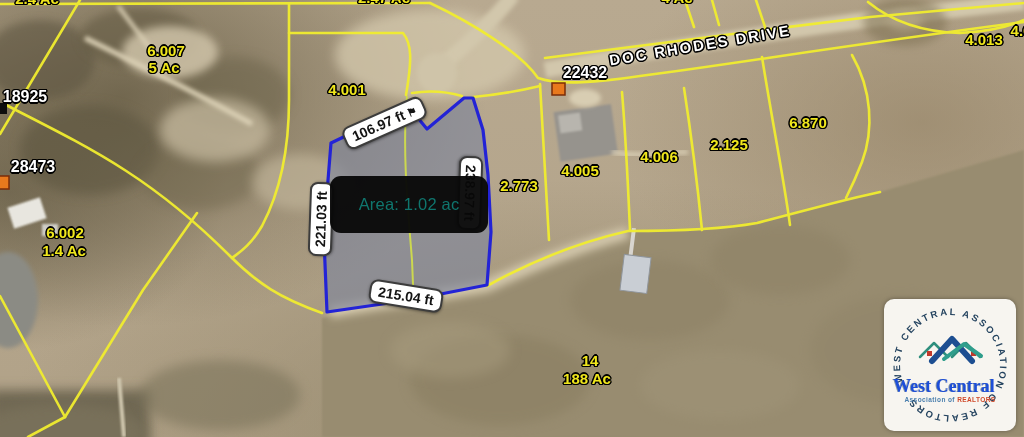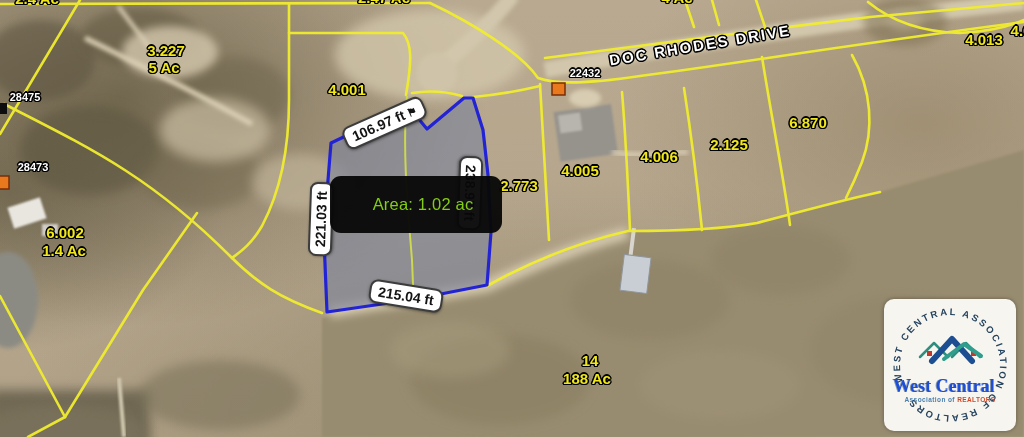--- a/index.html
+++ b/index.html
@@ -8,31 +8,31 @@
     radial-gradient(ellipse 520px 330px at 12% 22%, rgba(104,94,70,.85), rgba(104,94,70,0) 70%),
     radial-gradient(ellipse 300px 220px at 1% 44%, rgba(92,84,62,.65), rgba(92,84,62,0) 72%),
     radial-gradient(ellipse 430px 270px at 90% 28%, rgba(138,120,90,.5), rgba(138,120,90,0) 72%),
     radial-gradient(ellipse 760px 330px at 58% 100%, rgba(146,134,106,.9), rgba(146,134,106,0) 78%),
     linear-gradient(#b8a990,#b1a288);}
   svg{display:block}
   #art{position:absolute;left:0;top:0;z-index:1}
   .plab{position:absolute;z-index:4;transform:translate(-50%,-50%);font-weight:700;font-size:15px;
     color:#f0e71c;white-space:nowrap;text-align:center;line-height:1;
     text-shadow:-1.5px 0 #000,1.5px 0 #000,0 -1.5px #000,0 1.5px #000,-1px -1px #000,1px 1px #000,1px -1px #000,-1px 1px #000;}
-  .wlab{position:absolute;z-index:4;transform:translate(-50%,-50%);font-weight:700;font-size:11px;
+  .wlab{position:absolute;z-index:4;transform:translate(-50%,-50%);font-weight:700;font-size:16px;
     color:#fff;white-space:nowrap;line-height:1;
     text-shadow:-1.5px 0 #000,1.5px 0 #000,0 -1.5px #000,0 1.5px #000,-1px -1px #000,1px 1px #000,1px -1px #000,-1px 1px #000;}
   .street{letter-spacing:2px;font-size:15px;}
   .pill{position:absolute;z-index:5;background:#fff;border:2px solid #3c3c3c;border-radius:8px;
     padding:2px 7px;font-weight:700;font-size:14px;color:#141414;white-space:nowrap;line-height:1.15;
     box-shadow:0 1px 3px rgba(0,0,0,.45);}
   .pill .pill-icon{font-size:11px;margin-left:3px;}
   #tooltip{position:absolute;z-index:6;left:330px;top:176px;width:158px;height:57px;background:rgba(8,8,8,.96);
-    border-radius:11px;color:#84cc16;text-align:center;display:flex;flex-direction:column;justify-content:center;gap:2px;
-    font-size:16.5px;letter-spacing:.2px;padding-left:14px;}
+    border-radius:11px;color:#0f766e;text-align:center;display:flex;flex-direction:column;justify-content:center;gap:2px;
+    font-size:16.5px;letter-spacing:.2px;}
   #logo-card{position:absolute;z-index:8;left:884px;top:299px;width:132px;height:132px;background:#f7f5f0;
     border-radius:10px;box-shadow:0 0 4px rgba(0,0,0,.35);}
   #logo-card .roofs{position:absolute;left:0;top:0;}
   .logo-name{position:absolute;left:0;top:78px;width:120px;text-align:center;
     font-family:"Liberation Serif",serif;font-weight:700;font-size:18px;color:#1d4ed8;
     text-shadow:-1px 0 0 rgba(42,74,107,.55);line-height:1;}
   .logo-sub{position:absolute;left:0;top:98px;width:132px;text-align:center;font-size:6.5px;font-weight:700;
     letter-spacing:.4px;line-height:1;}
   .logo-sub .b{color:#4a7fae}.logo-sub .r{color:#d04a2a}
 </style>
@@ -143,38 +143,38 @@
     </g>
 
     <g>
       <rect x="552" y="83" width="13" height="12" fill="#e8791d" stroke="#7a2c08" stroke-width="1.5"></rect>
       <rect x="-2" y="176" width="11" height="13" fill="#e8791d" stroke="#7a2c08" stroke-width="1.5"></rect>
       <rect x="-2" y="103" width="9" height="11" fill="#0d0d0d"></rect>
     </g>
   </svg>
 
   <div class="plab" style="left:37px;top:-2px">2.4 Ac</div>
-  <div class="plab" style="left:166px;top:50px">3.227</div>
+  <div class="plab" style="left:166px;top:50px">6.007</div>
   <div class="plab" style="left:164px;top:67px">5 Ac</div>
   <div class="plab" style="left:347px;top:89px">4.001</div>
   <div class="plab" style="left:384px;top:-3px">2.47 Ac</div>
   <div class="plab" style="left:677px;top:-3px">4 Ac</div>
   <div class="plab" style="left:984px;top:39px">4.013</div>
   <div class="plab" style="left:1021px;top:30px">4.0</div>
   <div class="plab" style="left:519px;top:185px">2.773</div>
   <div class="plab" style="left:580px;top:170px">4.005</div>
   <div class="plab" style="left:659px;top:156px">4.006</div>
   <div class="plab" style="left:729px;top:144px">2.125</div>
   <div class="plab" style="left:808px;top:122px">6.870</div>
   <div class="plab" style="left:65px;top:232px">6.002</div>
   <div class="plab" style="left:64px;top:250px">1.4 Ac</div>
   <div class="plab" style="left:590px;top:360px">14</div>
   <div class="plab" style="left:587px;top:378px">188 Ac</div>
 
-  <div class="wlab" style="left:25px;top:97px">28475</div>
+  <div class="wlab" style="left:25px;top:97px">18925</div>
   <div class="wlab" style="left:33px;top:167px">28473</div>
   <div class="wlab" style="left:585px;top:73px">22432</div>
   <div class="wlab street" style="left:700px;top:45px;transform:translate(-50%,-50%) rotate(-9.5deg)">DOC RHODES DRIVE</div>
 
   <div class="pill" style="left:341px;top:111px;transform:rotate(-24deg)">
     <span>106.97 ft</span><span class="pill-icon">⚑</span>
   </div>
   <div class="pill" style="left:284px;top:207px;transform:rotate(-88deg)">
     <span>221.03 ft</span>
   </div>

